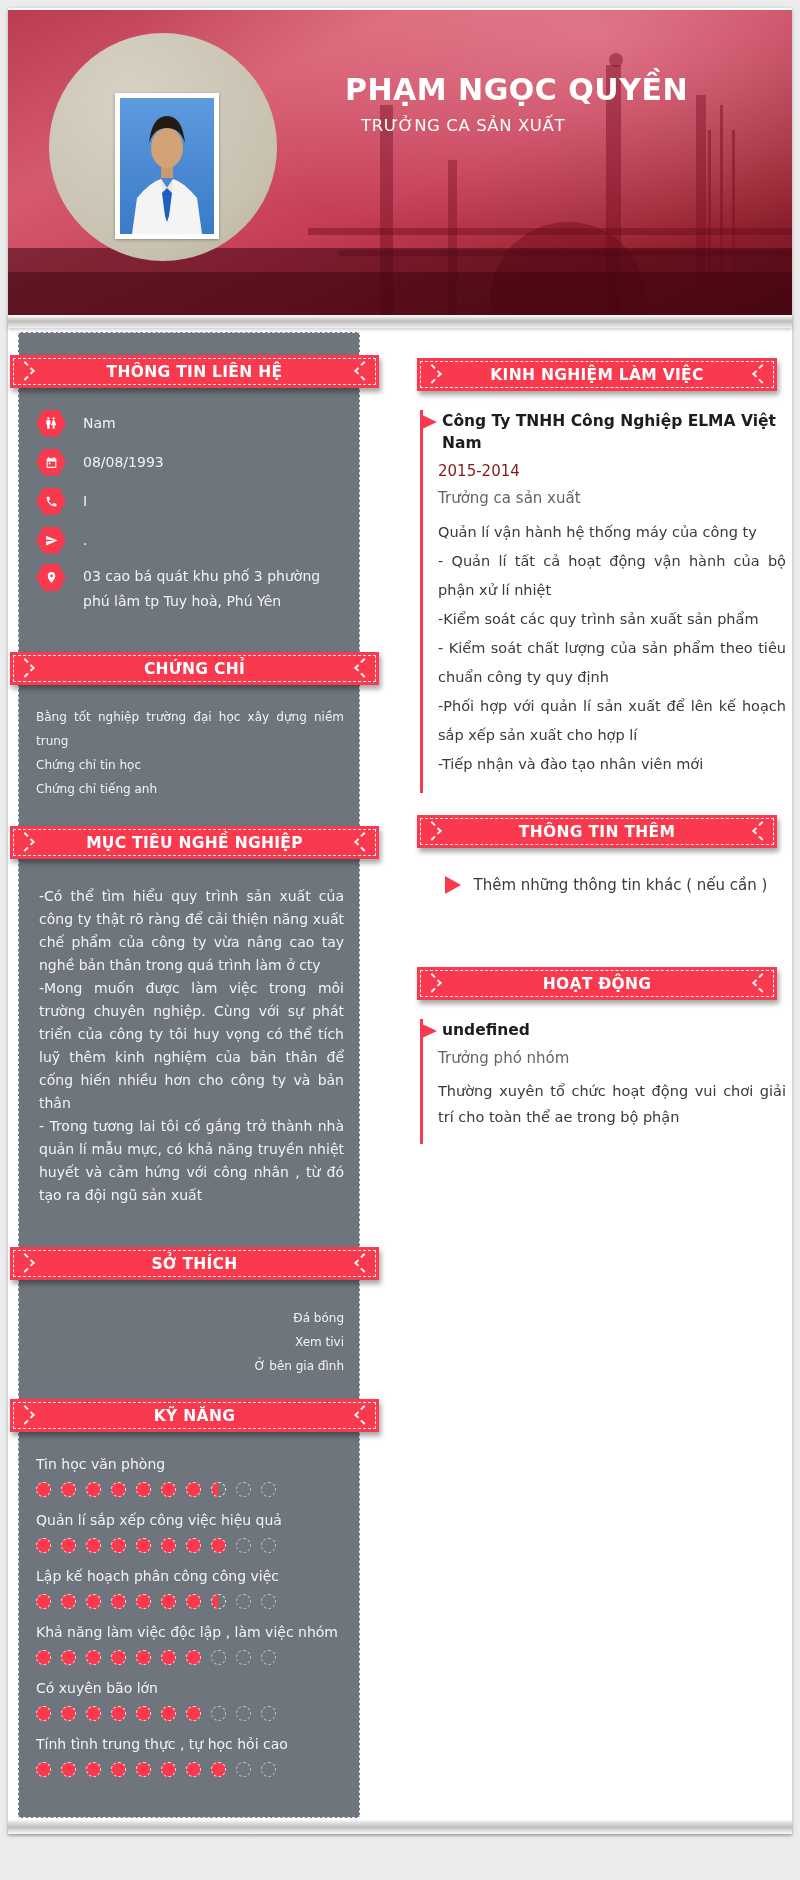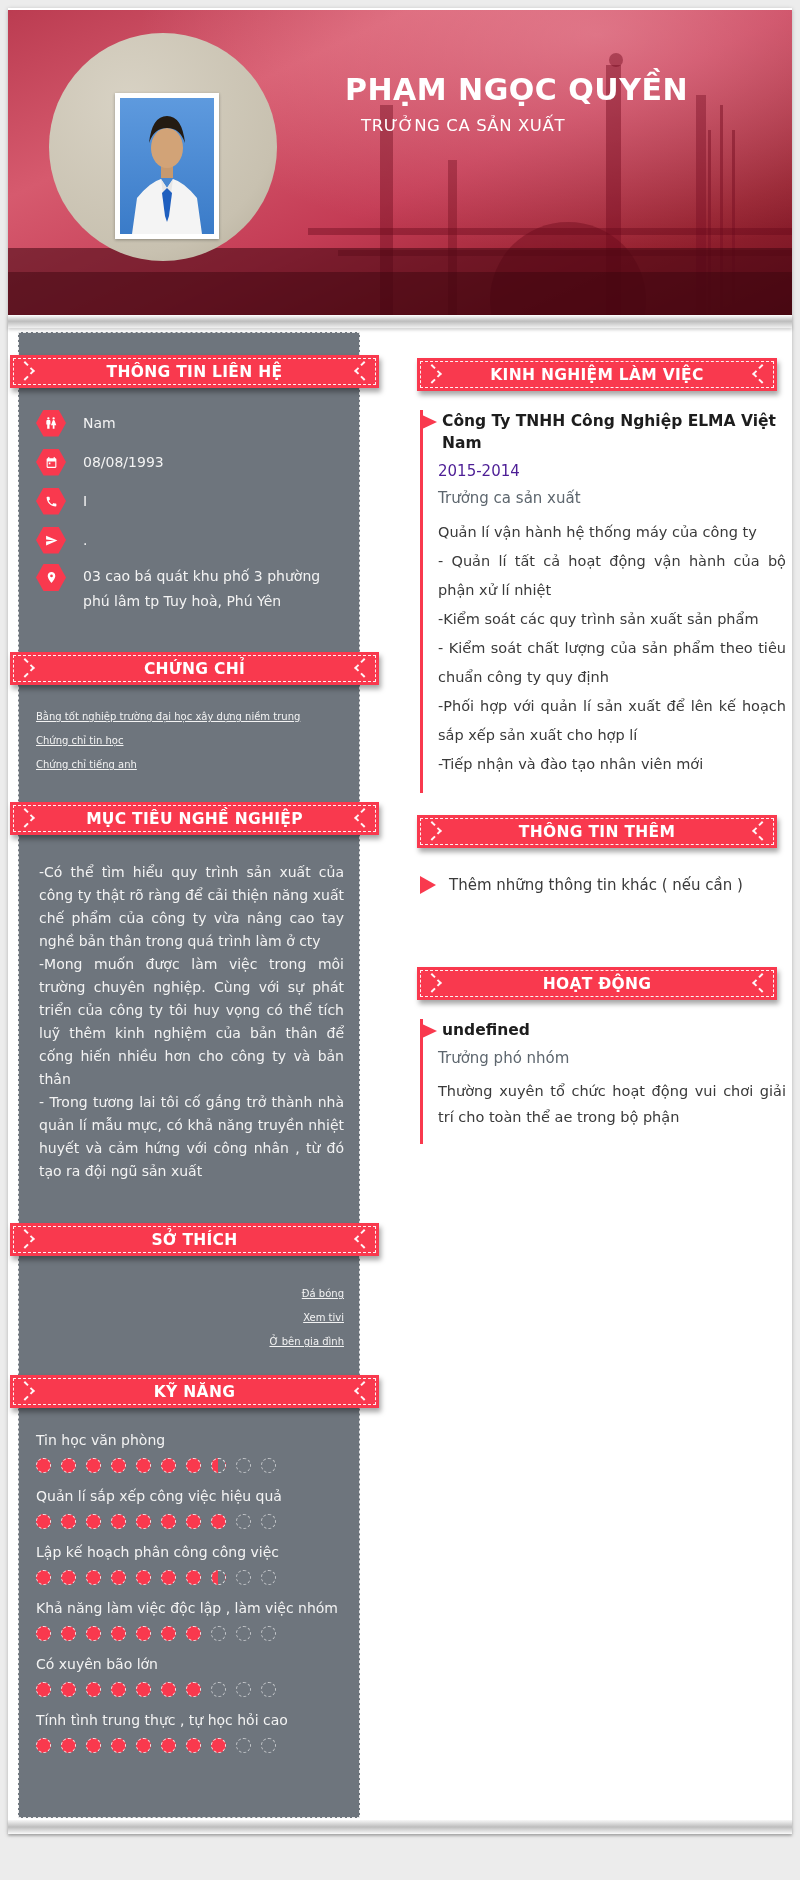--- a/index.html
+++ b/index.html
@@ -41,43 +41,43 @@
   
   .leftcol{position:absolute;left:10px;top:324px;width:342px;height:1486px;background:#6e757d;
            border:1px dashed rgba(255,255,255,.85);box-sizing:border-box;}
   .leftcol .banner{margin-left:-9px;width:369px;box-sizing:border-box;}
   .lc-pad{padding:0 15px 0 17px;color:#f2f2f2;}
   .crow{display:flex;align-items:center;gap:17px;margin-bottom:9px;min-height:30px;}
   .crow.top{align-items:flex-start;}
   .hex{flex:0 0 30px;width:30px;height:27px;background:#f9394e;display:flex;align-items:center;justify-content:center;
        clip-path:polygon(25% 0,75% 0,100% 50%,75% 100%,25% 100%,0 50%);}
   .ctext{font-size:14px;line-height:22px;color:#f3f3f3;}
-  .lines p{margin:0;font-size:10px;line-height:24px;color:#f3f3f3;text-decoration:underline;}
+  .lines p{margin:0;font-size:12px;line-height:24px;color:#f3f3f3;}
   .para{font-size:14px;line-height:23px;color:#f3f3f3;text-align:justify;white-space:pre-line;}
   .skill{margin-bottom:13px;}
   .skill-label{font-size:14px;color:#f3f3f3;line-height:18px;margin-bottom:9px;}
   .dots{height:16px;}
   .dot{display:inline-block;width:15px;height:15px;border-radius:50%;box-sizing:border-box;
        border:1px dashed rgba(255,255,255,.85);margin-right:10px;vertical-align:top;}
   .dot.full{background:#f9394e;}
   .dot.half{background:linear-gradient(90deg,#f9394e 0 50%,rgba(0,0,0,0) 50%);}
   .dot.empty{border-color:rgba(255,255,255,.6);}
   
   .rightcol{position:absolute;left:352px;top:324px;width:432px;}
   .rightcol .banner{margin-left:57px;width:360px;box-sizing:border-box;}
   .entry{position:relative;margin-left:60px;margin-right:6px;border-left:3px solid #f9394e;
          padding-left:15px;padding-bottom:14px;}
   .entry::before{content:"";position:absolute;left:-3px;top:4px;
          border-top:8px solid transparent;border-bottom:8px solid transparent;border-left:17px solid #f9394e;}
   .e-company{font-size:15.5px;font-weight:bold;color:#1d1d1d;line-height:22px;margin:0 0 7px 0;padding-left:4px;}
-  .e-period{font-size:15px;color:#4c1d95;line-height:20px;margin:0 0 7px 0;}
+  .e-period{font-size:15px;color:#7f1d1d;line-height:20px;margin:0 0 7px 0;}
   .e-position{font-size:15px;color:#5d666e;line-height:20px;margin:0 0 10px 0;}
   .e-details p{margin:0;font-size:14.5px;color:#3a3a3a;line-height:29px;text-align:justify;}
   .act .e-details p{line-height:26px;}
-  .info-row{display:flex;align-items:center;gap:13px;margin-left:60px;}
+  .info-row{display:flex;align-items:center;gap:13px;margin-left:60px;justify-content:center;}
   .tri{width:0;height:0;border-top:9px solid transparent;border-bottom:9px solid transparent;
        border-left:16px solid #f9394e;}
   .info-text{font-size:15px;color:#3a3a3a;}
 </style>
 </head>
 <body>
 
 <div class="card">
 
   <div class="header">

